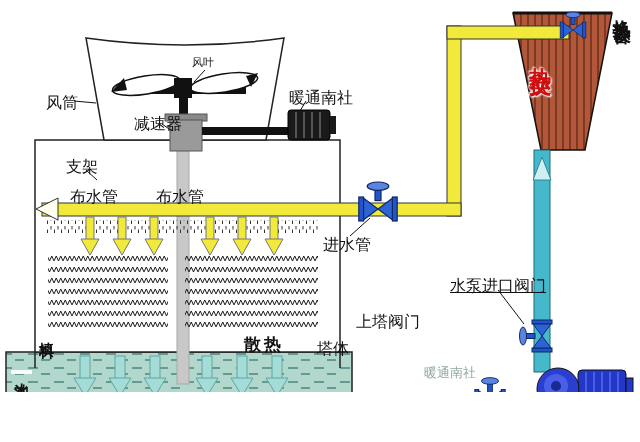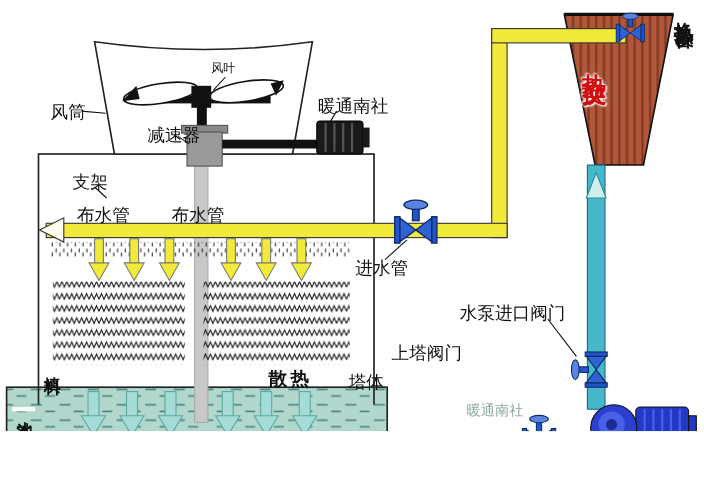--- a/index.html
+++ b/index.html
@@ -19,21 +19,21 @@
   .lbl-fan-motor{left:289px;top:89px;}
   .lbl-reducer{left:134px;top:115px;}
   .lbl-support{left:66px;top:158px;}
   .lbl-dist-left{left:70px;top:188px;}
   .lbl-dist-right{left:156px;top:188px;}
   .lbl-inlet{left:323px;top:236px;}
   .lbl-fill{left:38px;top:330px;font-size:15px;letter-spacing:2px;}
   .lbl-heat-diss{left:244px;top:336px;font-size:17px;letter-spacing:3px;}
   .lbl-tower-body{left:317px;top:340px;}
   .lbl-upper-valve{left:356px;top:313px;}
-  .lbl-pump-valve{left:418px;top:277px;}
+  .lbl-pump-valve{left:450px;top:277px;text-decoration:underline;}
   .lbl-pool{left:11px;top:370px;font-size:15px;background:#f8fbfa;padding:1px 2px;letter-spacing:1px;}
   .lbl-hx{left:528px;top:50px;font-size:22px;color:#d01010;letter-spacing:3px;
           text-shadow:0 0 2px #fff,1px 1px 2px #fff,-1px -1px 2px #fff;}
   .lbl-hx-equip{left:611px;top:6px;font-size:18px;letter-spacing:2px;}
   .lbl-wm1{left:386px;top:366px;font-size:13px;color:#8fa69e;padding-left:38px;}
   .lbl-wm2{left:427px;top:398px;font-size:14px;color:#8aa39d;}
 </style>
 </head>
 <body>
 

